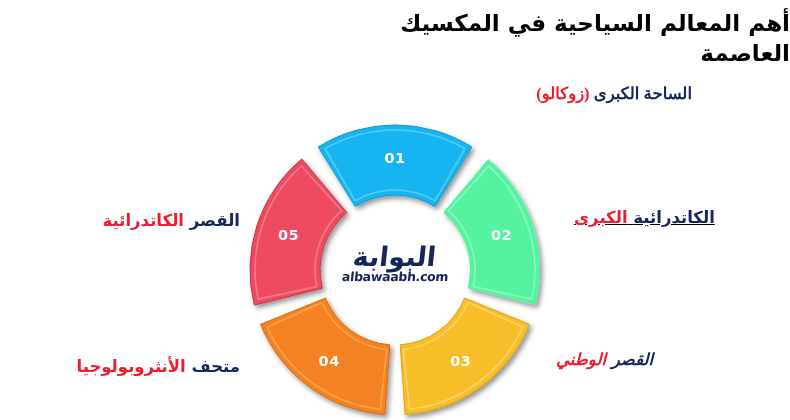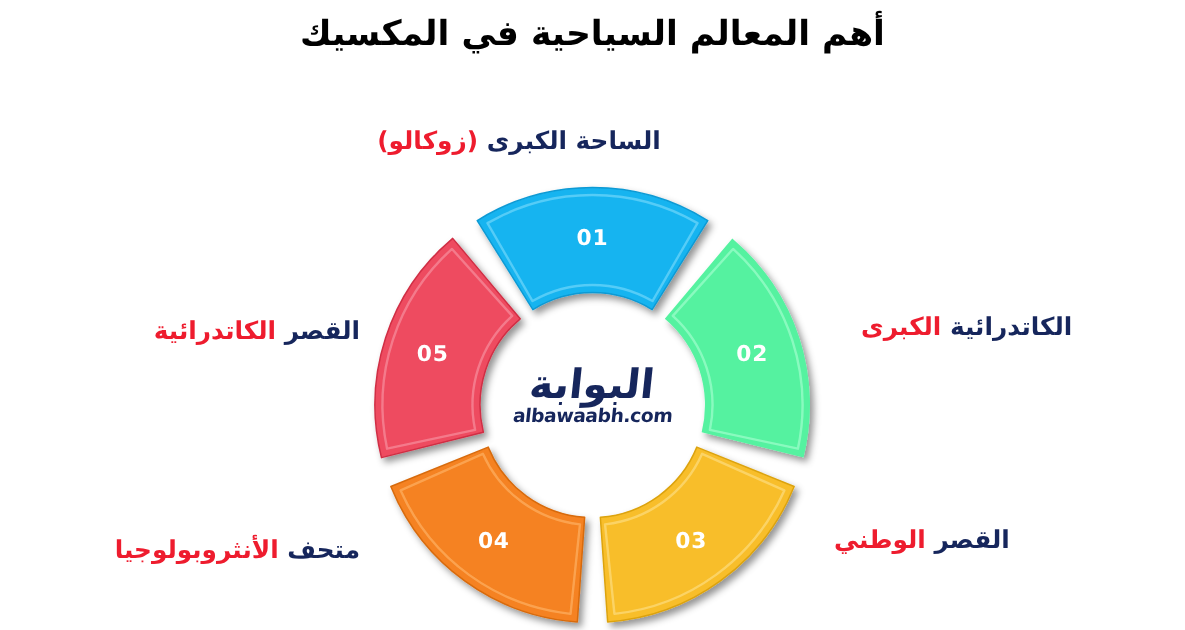--- a/index.html
+++ b/index.html
@@ -8,21 +8,21 @@
     width:790px;height:420px;
     background:#ffffff;
     font-family:"DejaVu Sans","Liberation Sans",sans-serif;
     overflow:hidden;position:relative;
   }
   #stage{position:relative;width:790px;height:420px;}
 
   
   .title{
     position:absolute;left:0;top:8px;width:790px;
-    text-align:center;
+    text-align:right;
     font-size:23px;line-height:1.32;font-weight:bold;
     letter-spacing:0px;
     direction:rtl;
   }
   .title span{display:block;}
 
   
   .donut-wrap{
     position:absolute;left:240px;top:115px;
     width:310px;height:310px;
@@ -57,33 +57,34 @@
 
   
   .lbl{
     position:absolute;direction:rtl;
     font-size:16.5px;font-weight:bold;line-height:1.25;
     white-space:nowrap;
   }
   .lbl .a{color:#16265C;}
   .lbl .b{color:#EE1C2E;}
 
-  .lbl-01{left:0;top:84px;width:692px;text-align:center;}
-  .lbl-02{right:auto;left:574px;top:208px;text-align:right;}
-  .lbl-03{left:556px;top:350px;text-align:left;}
+  .lbl-01{left:0;top:84px;width:692px;text-align:right;font-family:Liberation Serif, serif;}
+  .lbl-02{right:auto;left:574px;top:208px;text-align:right;text-decoration:underline;}
+  .lbl-03{left:556px;top:350px;text-align:left;font-style:italic;}
   .lbl-04{left:30px;top:357px;width:210px;text-align:right;}
   .lbl-05{left:20px;top:211px;width:220px;text-align:right;}
 </style>
 </head>
 <body>
 
 <div id="stage">
 
   <div class="title">
     <span>أهم المعالم السياحية في المكسيك</span>
+    <span>العاصمة</span>
   </div>
 
   <div class="lbl lbl-01">
     <span class="a">الساحة الكبرى</span>
     <span class="b">(زوكالو)</span>
   </div>
 
   <div class="lbl lbl-02">
     <span class="a">الكاتدرائية</span>
     <span class="b">الكبرى</span>

